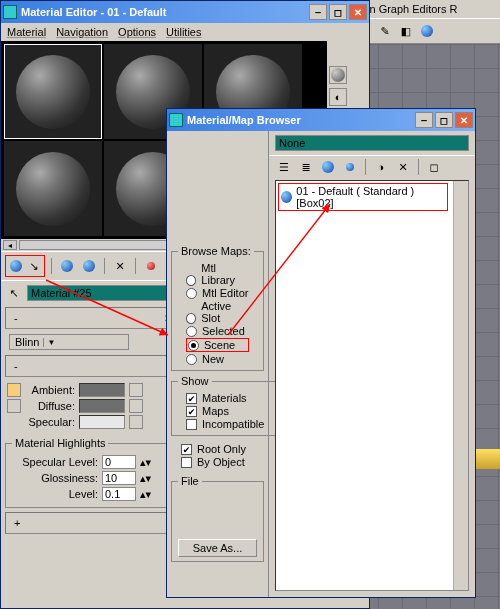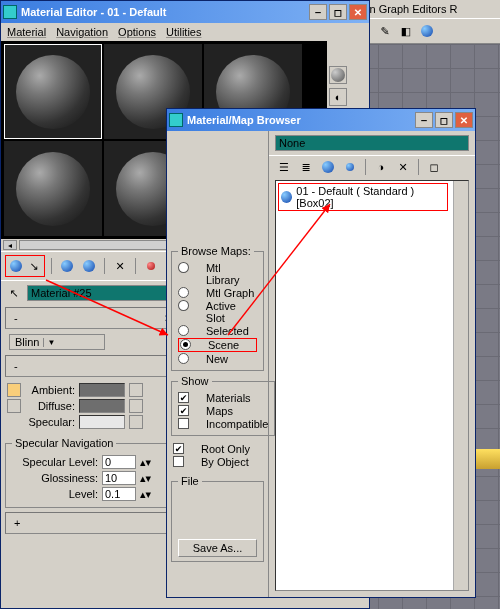--- a/index.html
+++ b/index.html
@@ -38,21 +38,21 @@
 
   .input { background: #0f766e; border: 1px solid #888; padding: 1px 3px; height: 16px; }
   .combo { border: 1px solid #888; background: #d4d0c8; padding: 1px; display: flex; align-items:center; }
   .combo span { padding: 0 4px; }
   .combo::after { content:"▼"; font-size:8px; padding: 0 3px; border-left:1px solid #888; }
 
   .sunken { border: 1px solid #888; border-top-color:#777; border-left-color:#777; padding: 4px; margin: 2px 4px; background: #d4d0c8; }
   fieldset { border: 1px solid #888; margin: 4px; padding: 4px 6px; }
   legend { padding: 0 3px; }
 
-  .radio, .check { display: flex; align-items: flex-start; gap: 17px; margin: 1px 0; }
+  .radio, .check { display: flex; align-items: flex-end; gap: 5px; margin: 1px 8px; }
   .radio-dot { width: 11px; height: 11px; border-radius: 50%; background: #fff; border: 1px solid #555; display:flex;align-items:center;justify-content:center; }
   .radio-dot.on::after { content:""; width:5px;height:5px;border-radius:50%;background:#000; }
   .check-box { width: 11px; height: 11px; background:#fff; border:1px solid #555; display:flex;align-items:center;justify-content:center;font-size:9px; color:#000; }
   .btn { border:1px solid #888; border-top-color:#fff;border-left-color:#fff; background:#d4d0c8; padding:2px 8px;margin-top:48px; }
 
   .hiRed { border: 1px solid #f00; }
 
   .list { background:#fff; border:1px inset #888; position:relative; }
   .list-scroll { position:absolute; right:0; top:0; bottom:0; width:15px; background:#d4d0c8; border-left:1px solid #aaa; }
 
@@ -175,21 +175,21 @@
   <div class="toolbar">
     <div class="ico">↖</div>
     <div class="input" style="flex:1;">Material #25</div>
   </div>
 
   <div class="sunken" style="display:flex; align-items:center;">
     <span style="margin:0 4px;">-</span>
     <span style="flex:1;text-align:center;">Shader Ba</span>
   </div>
   <div style="padding:3px 8px;">
-    <div class="combo" style="width:96px;text-align:right;">
+    <div class="combo" style="width:120px;text-align:right;">
         <span>Blinn</span>
       </div>
   </div>
 
   <div class="sunken" style="display:flex; align-items:center;">
     <span style="margin:0 4px;">-</span>
     <span style="flex:1;text-align:center;">Blinn Bas</span>
   </div>
 
   <div style="padding:2px 6px;">
@@ -207,21 +207,21 @@
     </div>
     <div class="row">
       <span style="width:14px;"></span>
       <span class="lbl-r" style="width:50px;">Specular:</span>
       <span class="swatch" style="background:#e8e8e8;"></span>
       <span class="toggle-sq"></span>
     </div>
   </div>
 
   <fieldset>
-    <legend>Specular Navigation</legend>
+    <legend>Material Highlights</legend>
     <div class="row">
         <span class="lbl-r" style="width:86px;">Specular Level:</span>
       <span class="spinner">0</span>
         <span>▴▾</span>
       </div>
     <div class="row">
         <span class="lbl-r" style="width:86px;">Glossiness:</span>
       <span class="spinner">10</span>
         <span>▴▾</span>
       </div>
@@ -253,21 +253,21 @@
 
     <div style="width:102px; border-right:1px solid #888; padding-top:110px;">
       <fieldset>
         <legend>Browse Maps:</legend>
         <div class="radio">
             <span class="radio-dot"></span>
             <span>Mtl Library</span>
           </div>
         <div class="radio">
             <span class="radio-dot"></span>
-            <span>Mtl Graph</span>
+            <span>Mtl Editor</span>
           </div>
         <div class="radio">
             <span class="radio-dot"></span>
             <span>Active Slot</span>
           </div>
         <div class="radio">
             <span class="radio-dot"></span>
             <span>Selected</span>
           </div>
         <div class="radio hiRed" style="padding:0 1px;">

